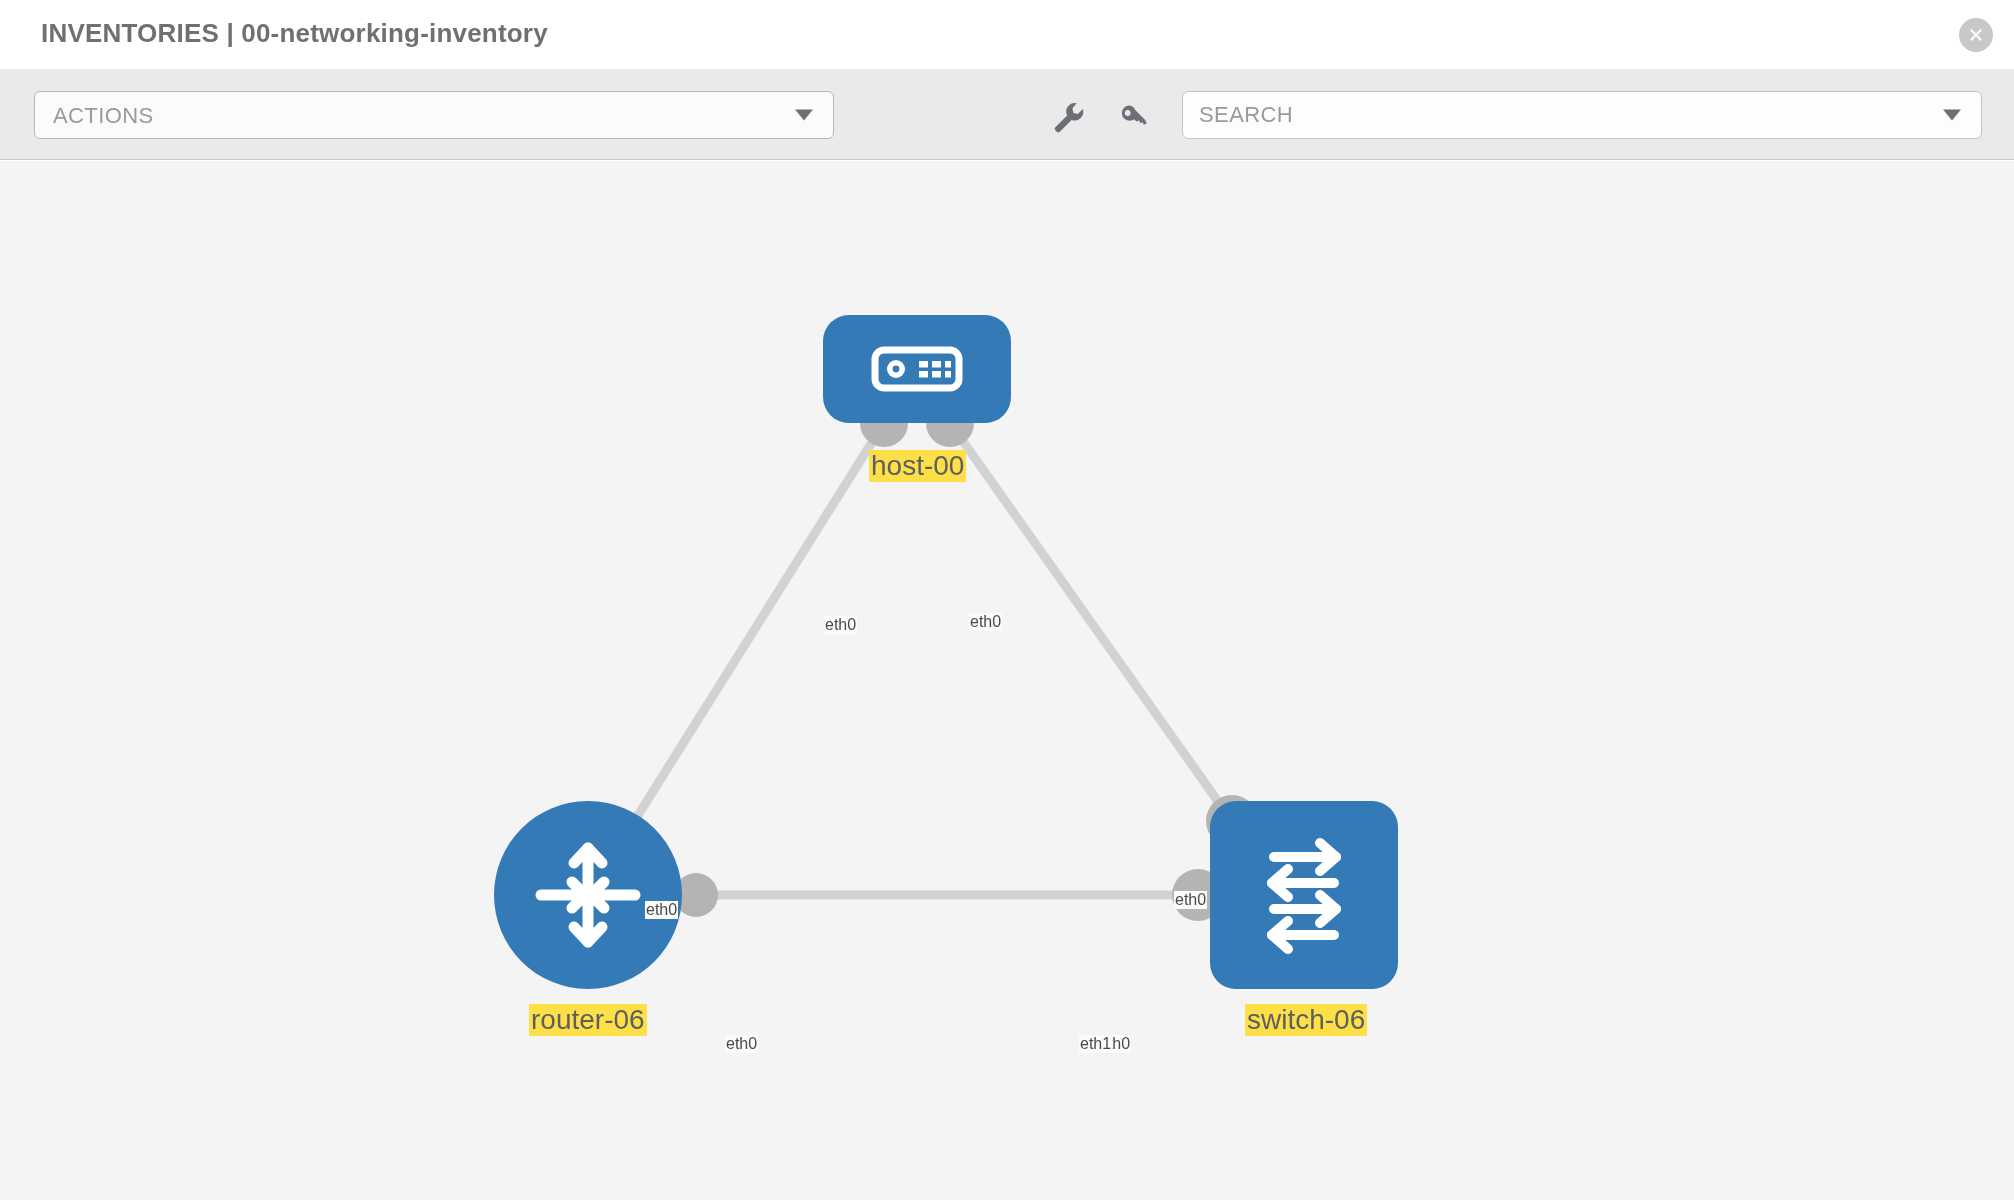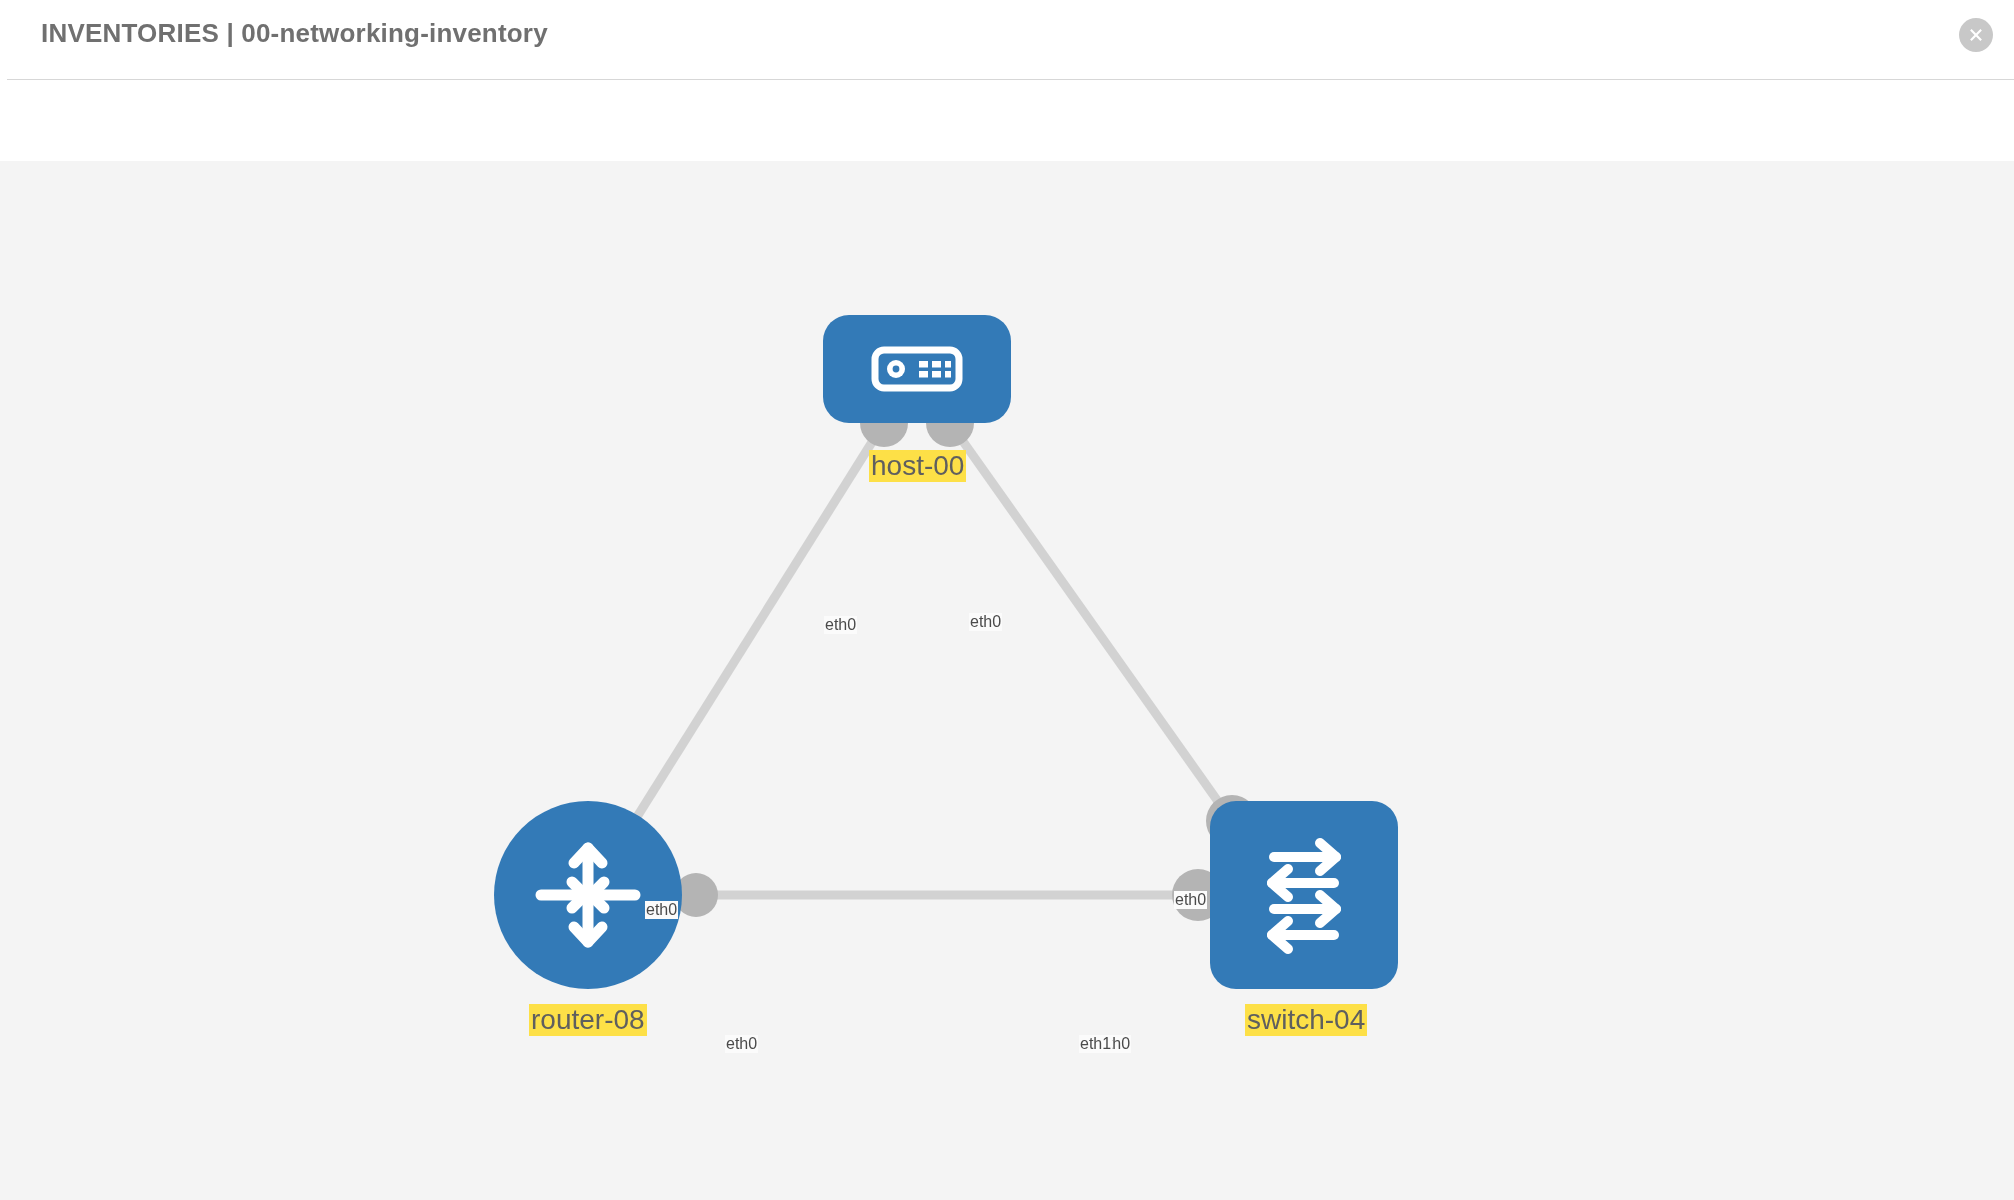--- a/index.html
+++ b/index.html
@@ -231,20 +231,44 @@
 
   <div class="header">
     <div class="page-title">INVENTORIES | 00-networking-inventory</div>
     <div class="close-btn">
       <svg width="20" height="20" viewBox="0 0 20 20" aria-hidden="true">
         <path d="M5.6 4.1 L10 8.5 L14.4 4.1 L15.9 5.6 L11.5 10 L15.9 14.4 L14.4 15.9 L10 11.5 L5.6 15.9 L4.1 14.4 L8.5 10 L4.1 5.6 Z" fill="#ffffff"></path>
       </svg>
     </div>
   </div>
 
+  <div class="toolbar">
+
+    <div class="actions-select">
+      <span class="sel-label">ACTIONS</span>
+      <span class="caret"></span>
+    </div>
+
+    <div class="tool-icon wrench">
+      <svg width="34" height="34" viewBox="0 0 34 34" aria-hidden="true">
+        <path d="M26.6 4.2 a8.6 8.6 0 0 0 -9.5 12.2 L5.6 27.9 a2.6 2.6 0 0 0 0 3.7 l0.8 0.8 a2.6 2.6 0 0 0 3.7 0 L21.6 20.9 a8.6 8.6 0 0 0 11.2 -10.9 l-5.0 5.0 -4.3 -1.1 -1.1 -4.3 z" fill="#6b7077"></path>
+      </svg>
+    </div>
+
+    <div class="tool-icon key">
+      <svg width="34" height="34" viewBox="0 0 34 34" aria-hidden="true">
+        <path d="M11.5 6.5 a7.6 7.6 0 1 0 4.5 13.7 l2.4 2.4 2.8 -1.0 1.2 2.6 2.4 -1.0 1.0 2.6 2.9 -1.3 -1.5 -3.4 -10.0 -10.0 A7.6 7.6 0 0 0 11.5 6.5 z M9.7 11.1 a2.9 2.9 0 1 1 0 5.8 2.9 2.9 0 0 1 0 -5.8 z" fill="#6b7077"></path>
+      </svg>
+    </div>
+
+    <div class="search-box">
+      <input type="text" placeholder="SEARCH" style="">
+      <span class="caret"></span>
+    </div>
+  </div>
 
   <div class="canvas">
 
     <svg class="topology" viewBox="0 0 2014 1039">
 
       <line x1="588" y1="734" x2="884" y2="262" stroke="#d2d2d2" stroke-width="9"></line>
 
       <line x1="950" y1="262" x2="1246" y2="680" stroke="#d2d2d2" stroke-width="9"></line>
 
       <line x1="588" y1="734" x2="1304" y2="734" stroke="#d2d2d2" stroke-width="9"></line>
@@ -282,41 +306,41 @@
           <polyline points="45,91 59,106 73,91"></polyline>
 
           <line x1="12" y1="59" x2="56" y2="59"></line>
           <polyline points="43,46 56,59 43,72"></polyline>
 
           <line x1="106" y1="59" x2="62" y2="59"></line>
           <polyline points="75,46 62,59 75,72"></polyline>
         </g>
       </svg>
     </div>
-    <div class="node-name name-router">router-08</div>
+    <div class="node-name name-router">router-06</div>
 
     <div class="node node-switch">
       <svg width="120" height="120" viewBox="0 0 120 120" aria-hidden="true">
         <g fill="none" stroke="#ffffff" stroke-width="10" stroke-linecap="round" stroke-linejoin="round">
 
           <line x1="30" y1="22" x2="92" y2="22"></line>
           <polyline points="76,8 92,22 76,36"></polyline>
 
           <line x1="90" y1="48" x2="28" y2="48"></line>
           <polyline points="44,34 28,48 44,62"></polyline>
 
           <line x1="30" y1="74" x2="92" y2="74"></line>
           <polyline points="76,60 92,74 76,88"></polyline>
 
           <line x1="90" y1="100" x2="28" y2="100"></line>
           <polyline points="44,86 28,100 44,114"></polyline>
         </g>
       </svg>
     </div>
-    <div class="node-name name-switch">switch-04</div>
+    <div class="node-name name-switch">switch-06</div>
 
     <div class="if-label if-host-left">eth0</div>
     <div class="if-label if-host-right">eth0</div>
     <div class="if-label if-router-up">eth0</div>
     <div class="if-label if-switch-up">eth0</div>
     <div class="if-label if-router-mid">eth0</div>
     <div class="if-label if-switch-mid0">eth0</div>
     <div class="if-label if-switch-mid1">eth1</div>
 
   </div>

